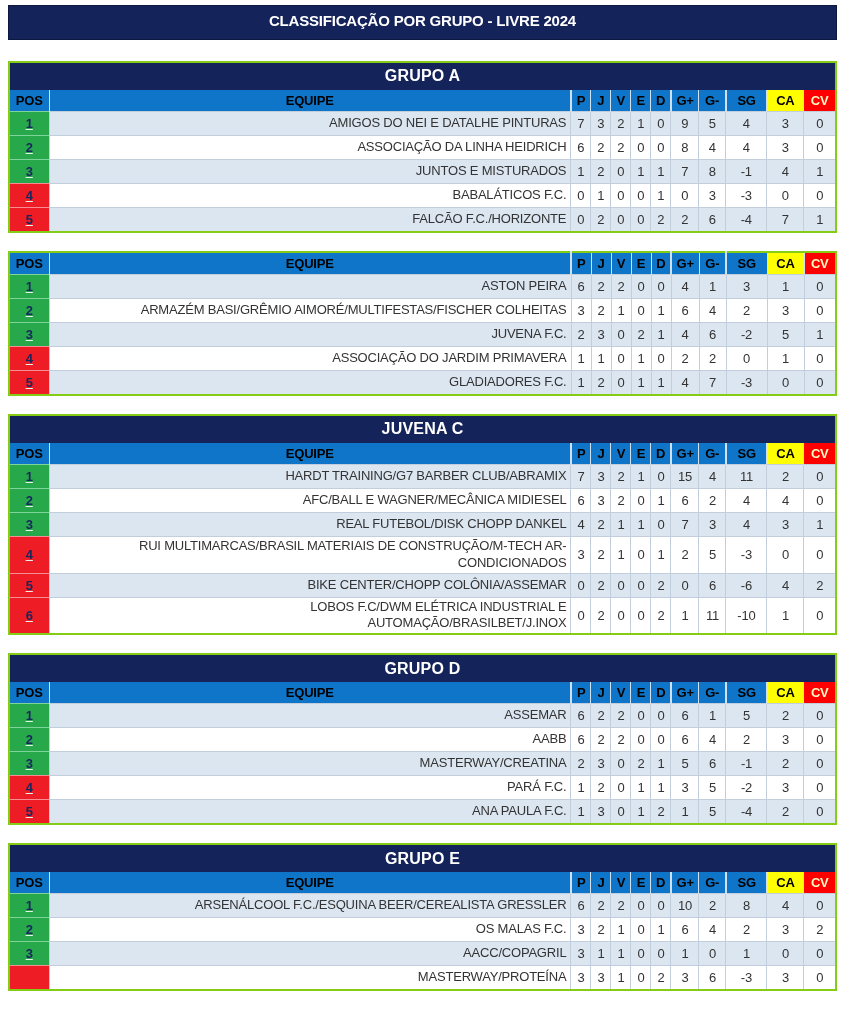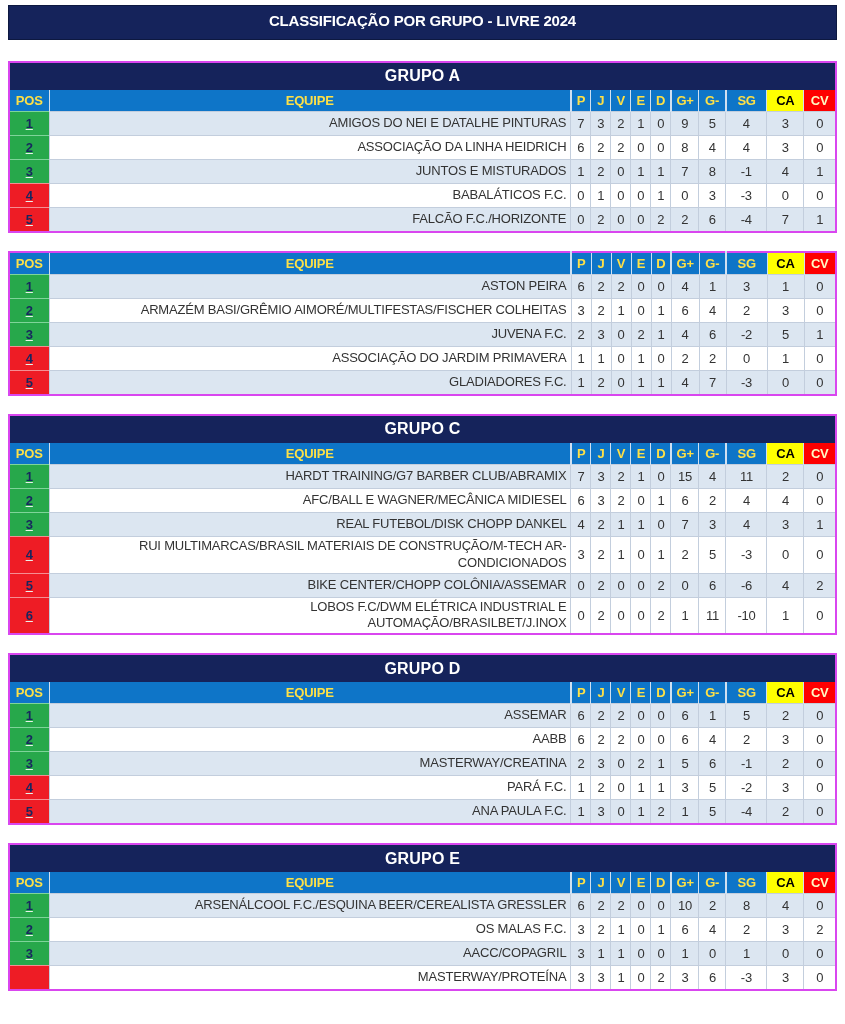--- a/index.html
+++ b/index.html
@@ -16,29 +16,29 @@
   }
   .title-bar .title {
     font-size:24px; font-weight:bold; letter-spacing:-0.5px; line-height:1.15;
   }
   .title-bar .subtitle {
     font-size:15px; font-weight:bold; letter-spacing:-0.2px; line-height:1.25;
   }
   .group { margin-bottom:18px; }
   table.group-table {
     width:100%; border-collapse:collapse; table-layout:fixed;
-    border:2px solid #d946ef;
+    border:2px solid #84cc16;
   }
   .group-title {
     background:#15235B; color:#ffffff; text-align:center;
     font-size:16px; font-weight:bold; height:25px;
     letter-spacing:0.2px;
   }
   .cols-row th {
-    background:#0E75C8; color:#fde047; font-size:13px; font-weight:bold;
+    background:#0E75C8; color:#000000; font-size:13px; font-weight:bold;
     height:21px; border-left:1px solid #cfe0f1; padding:0 1px;
     letter-spacing:-0.2px;
   }
   .cols-row th.col-pos { border-left:none; }
   .cols-row th.col-thick { border-left:2px solid #cfe0f1; }
   .cols-row th.col-ca { background:#FFFF00; color:#000000; }
   .cols-row th.col-cv { background:#FE0000; color:#fef9c3;margin-top:44px; }
   tbody td {
     height:21px; font-size:13px; color:#333333;
     border-top:1px solid #c3cedd; border-left:1px solid #c3cedd;
@@ -297,21 +297,21 @@
             <col style="width:20px">
             <col style="width:20px">
         <col style="width:28px">
             <col style="width:27px">
         <col style="width:41px">
             <col style="width:37px">
             <col style="width:32px">
       </colgroup>
       <thead>
         <tr>
-          <th class="group-title" colspan="12">GRUPO C</th>
+          <th class="group-title" colspan="12">JUVENA C</th>
         </tr>
         <tr class="cols-row">
           <th class="col-pos">POS</th>
           <th class="col-team">EQUIPE</th>
         <th class="col-stat col-thick">P</th>
               <th class="col-stat">J</th>
               <th class="col-stat">V</th>
               <th class="col-stat">E</th>
               <th class="col-stat">D</th>
               <th class="col-stat col-thick">G+</th>

